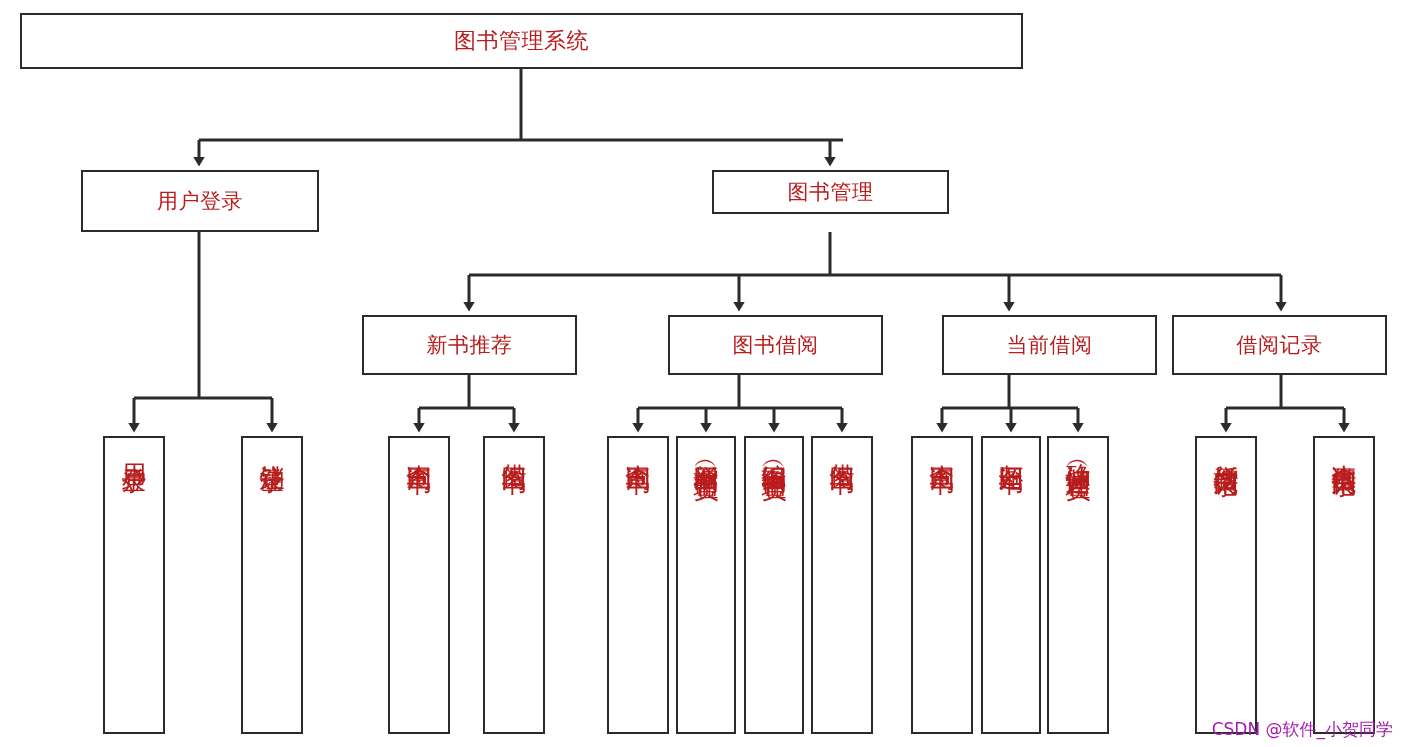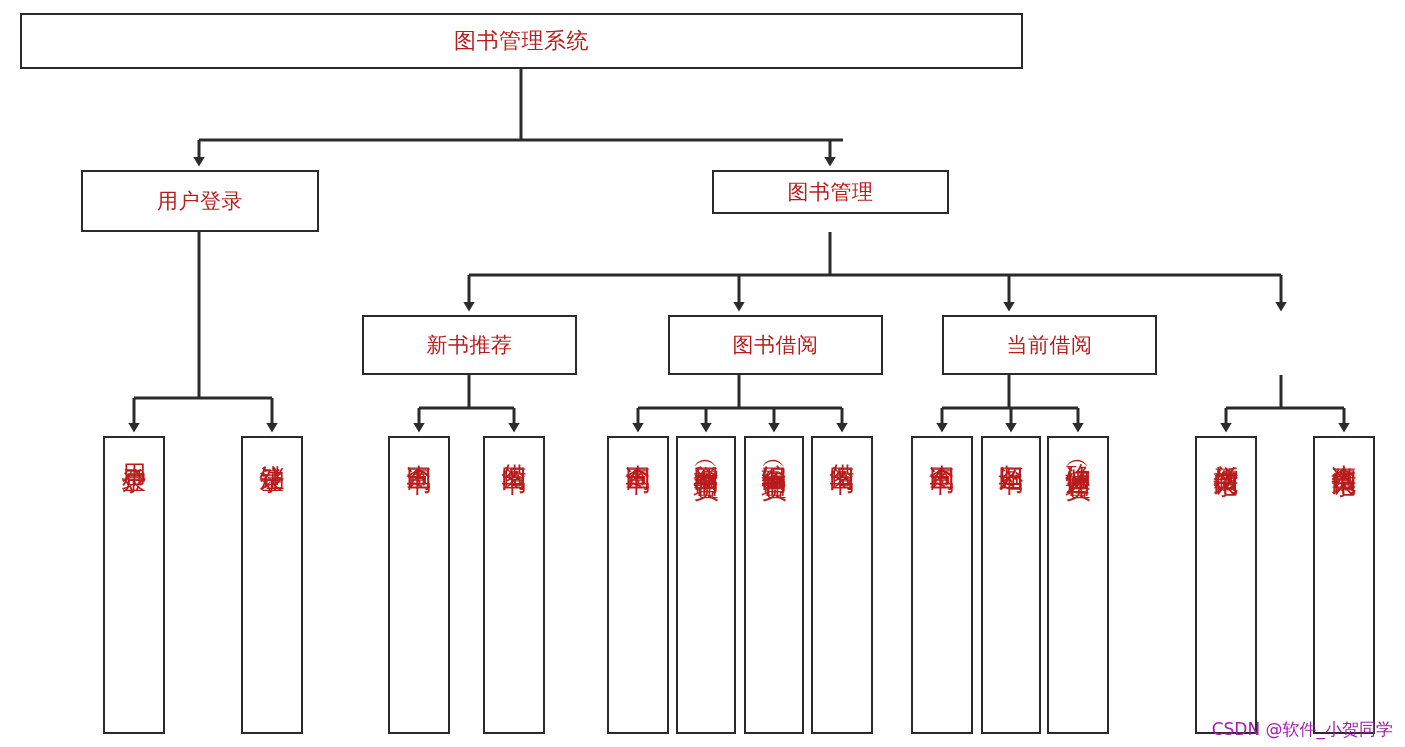--- a/index.html
+++ b/index.html
@@ -140,20 +140,23 @@
 
   <div class="node horiz" style="left:362px; top:315px; width:215px; height:60px;">
     <span class="lbl">新书推荐</span>
   </div>
   <div class="node horiz" style="left:632px; top:315px; width:215px; height:60px;margin-left:36px;">
     <span class="lbl">图书借阅</span>
   </div>
   <div class="node horiz" style="left:902px; top:315px; width:215px; height:60px;margin-left:40px;">
     <span class="lbl">当前借阅</span>
   </div>
+  <div class="node horiz" style="left:1172px; top:315px; width:215px; height:60px;">
+    <span class="lbl">借阅记录</span>
+  </div>
 
   <div class="node vert" style="left:103px; top:436px; width:62px; height:298px;">
     <span class="lbl">用户登录</span>
   </div>
   <div class="node vert" style="left:241px; top:436px; width:62px; height:298px;">
     <span class="lbl">注销登录</span>
   </div>
 
   <div class="node vert" style="left:388px; top:436px; width:62px; height:298px;">
     <span class="lbl">查询图书</span>

